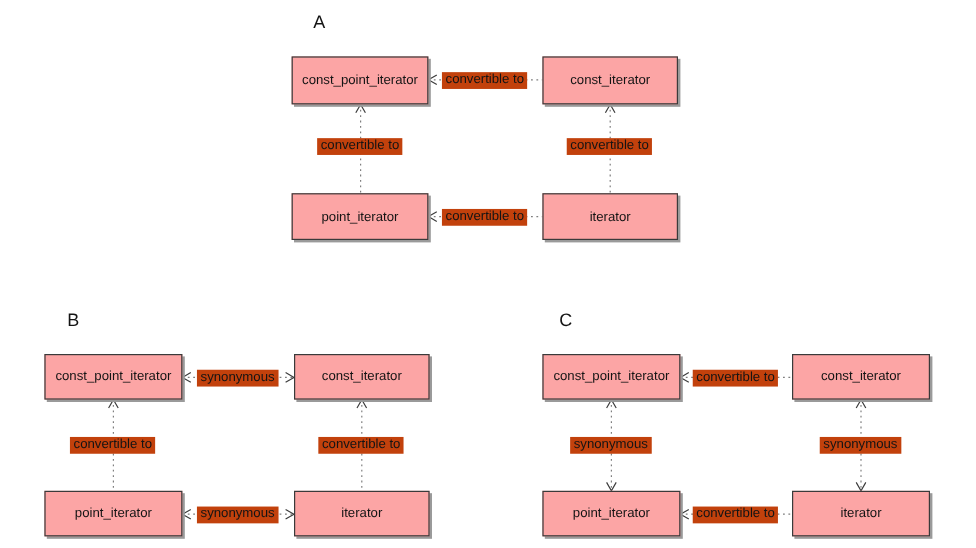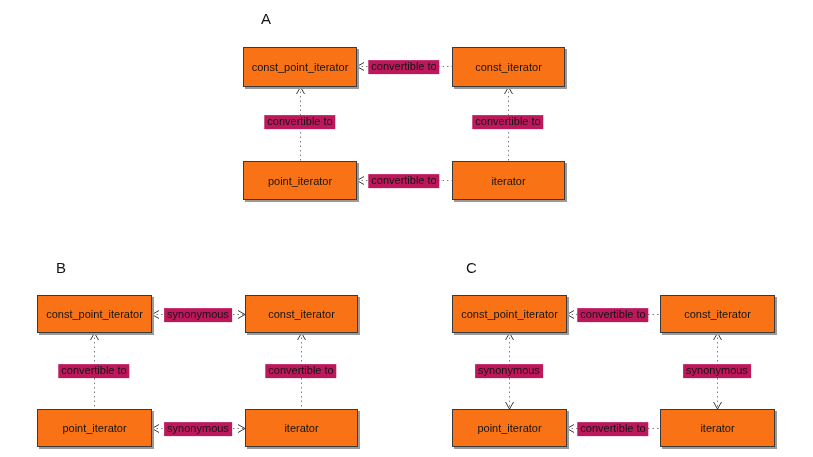--- a/index.html
+++ b/index.html
@@ -24,38 +24,38 @@
   }
   .edges-layer polyline {
     stroke: #3d3d3d;
     stroke-width: 1;
     fill: none;
   }
   .node {
     position: absolute;
     box-sizing: border-box;
     border: 1px solid #3a3a3a;
-    background: #f97316;
+    background: #fca5a5;
     box-shadow: 2px 2px 0 #9a9a9a;
     display: flex;
     align-items: center;
     justify-content: center;
     font-size: 11px;
     color: #141414;
     white-space: nowrap;
   }
   .section-label {
     position: absolute;
     font-size: 15px;
     color: #141414;
   }
   .edge-label {
     position: absolute;
     transform: translate(-50%, -50%);
-    background: #be185d;
+    background: #c2410c;
     padding: 0 3px;
     font-size: 11px;
     line-height: 1.25;
     color: #141414;
     white-space: nowrap;
   }
 </style>
 </head>
 <body>
 

